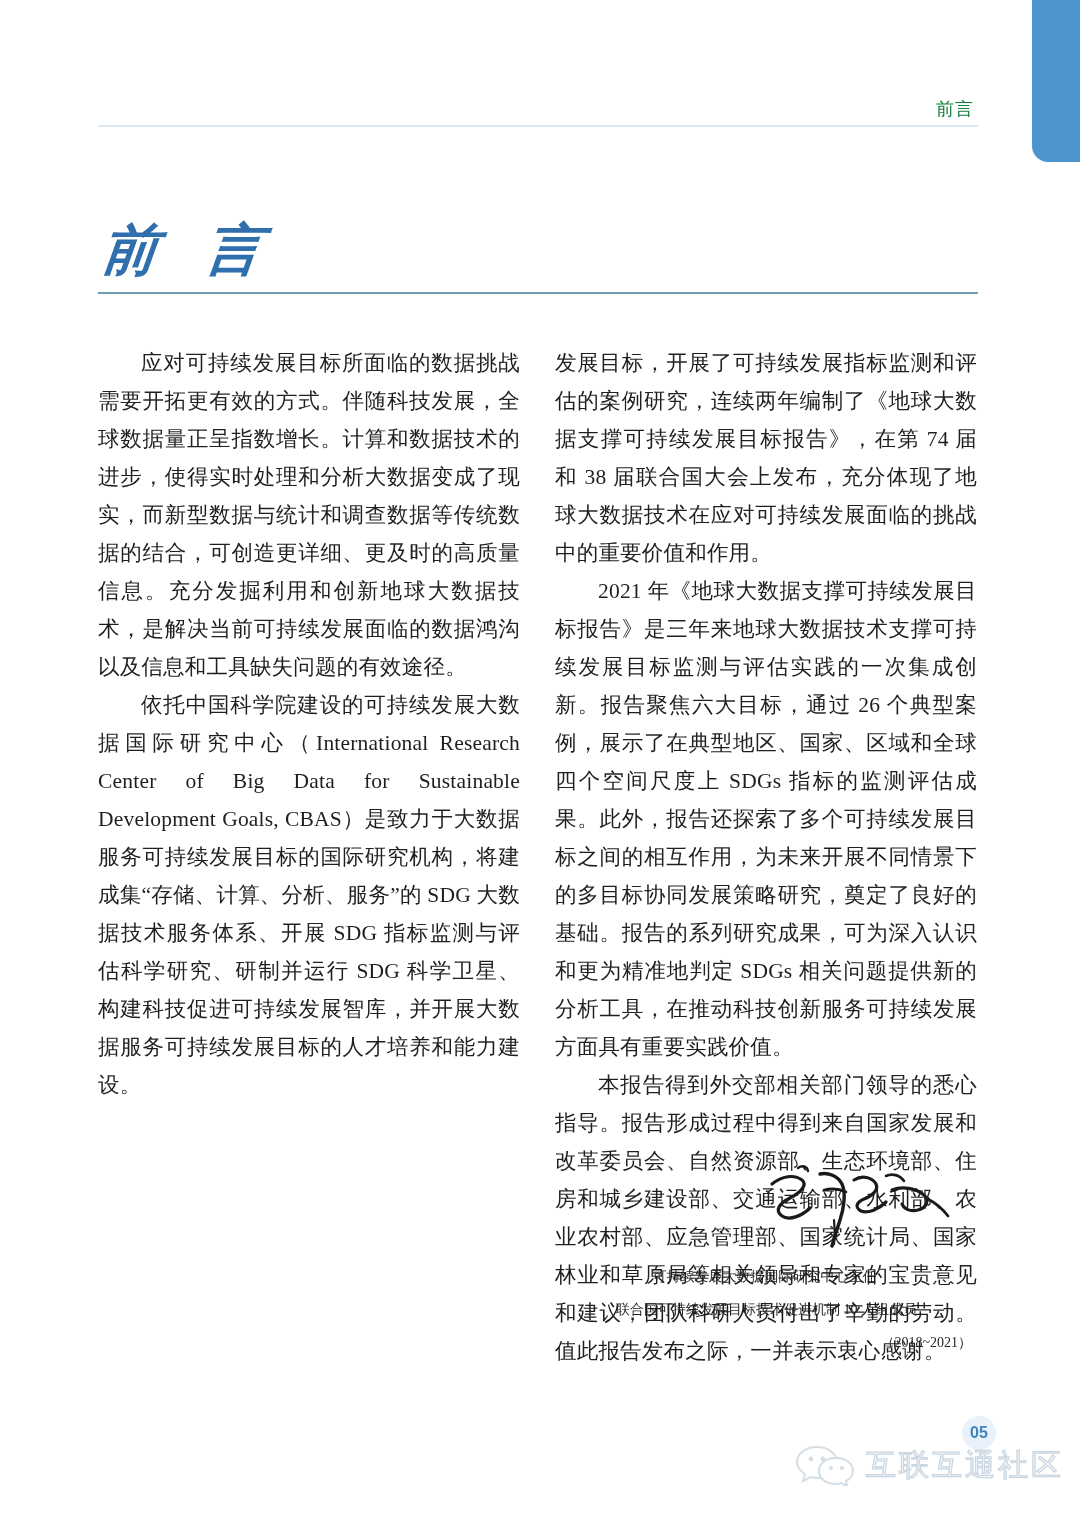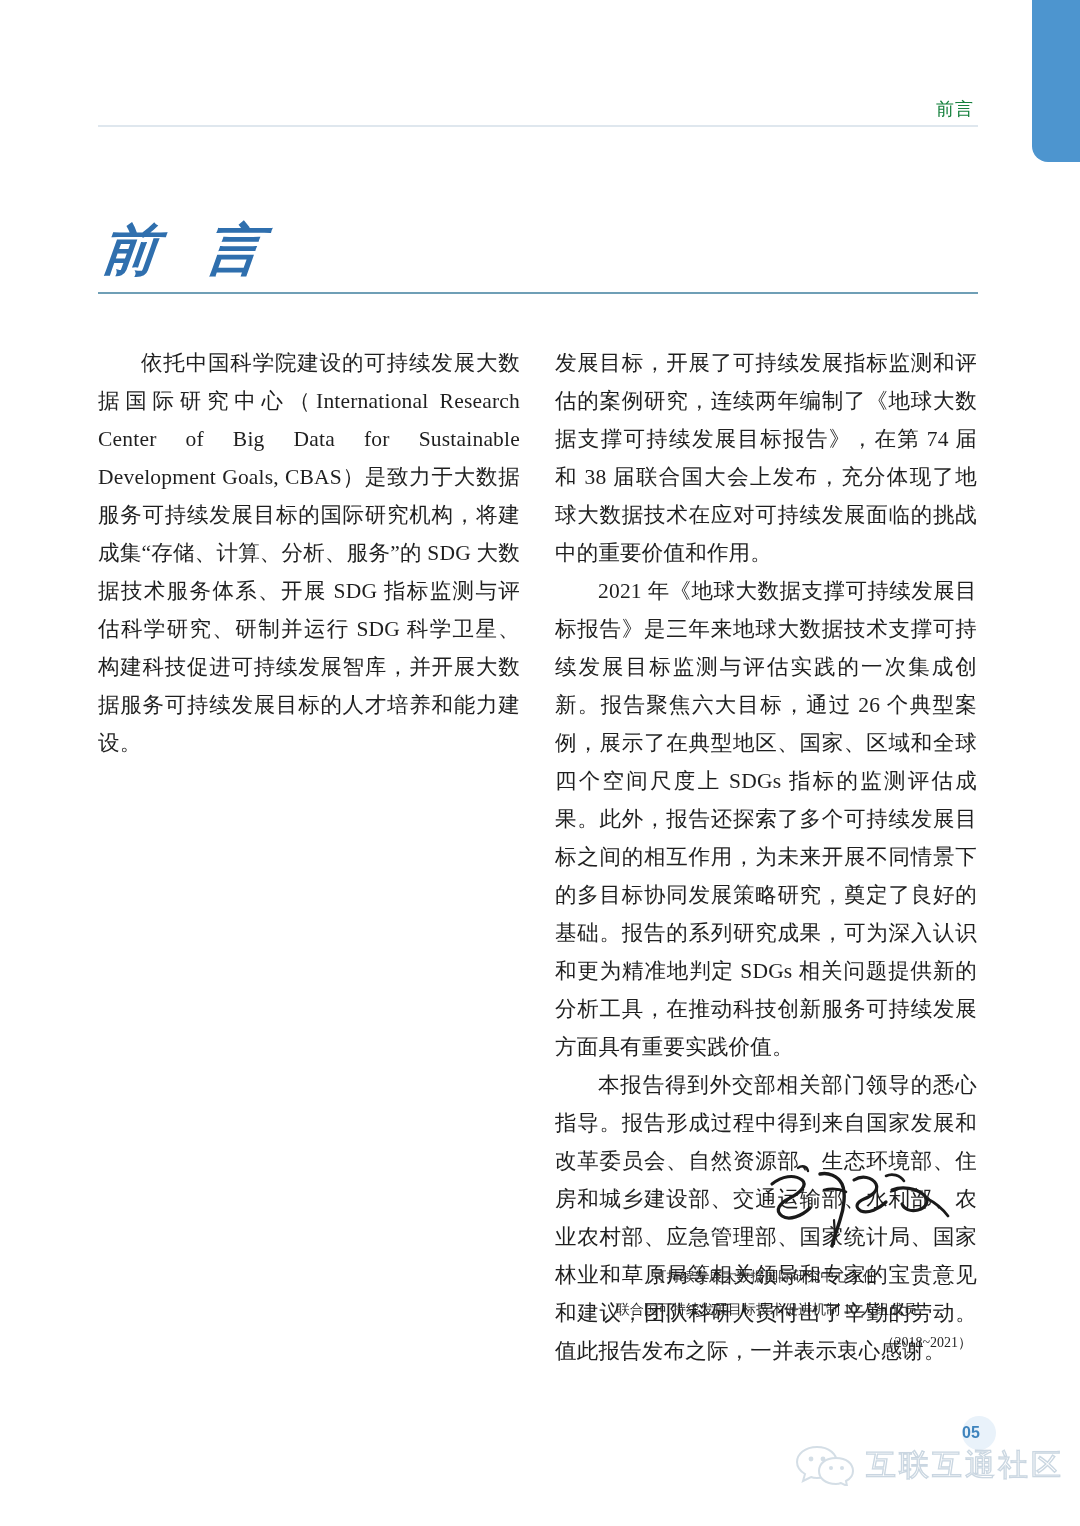--- a/index.html
+++ b/index.html
@@ -151,21 +151,21 @@
     bottom: 50px;
     width: 34px;
     height: 34px;
     border-radius: 50%;
     background: #e9f2fa;
     color: #3f84bd;
     font-family: "Liberation Sans", sans-serif;
     font-size: 16px;
     font-weight: 700;
     line-height: 34px;
-    text-align: left;
+    text-align: center;
   }
   .watermark {
     position: absolute;
     right: 16px;
     bottom: 14px;
     display: flex;
     align-items: flex-end;
     gap: 10px;
     opacity: 0.55;
   }
@@ -193,20 +193,21 @@
     <div class="rh-rule"></div>
   </div>
 
   <div class="title-block">
     <span class="title-cal">前 言</span>
     <div class="title-rule"></div>
   </div>
 
   <div class="columns">
     <div class="col">
+      <p>应对可持续发展目标所面临的数据挑战需要开拓更有效的方式。伴随科技发展，全球数据量正呈指数增长。计算和数据技术的进步，使得实时处理和分析大数据变成了现实，而新型数据与统计和调查数据等传统数据的结合，可创造更详细、更及时的高质量信息。充分发掘利用和创新地球大数据技术，是解决当前可持续发展面临的数据鸿沟以及信息和工具缺失问题的有效途径。</p>
       <p>依托中国科学院建设的可持续发展大数据国际研究中心（International Research Center of Big Data for Sustainable Development Goals, CBAS）是致力于大数据服务可持续发展目标的国际研究机构，将建成集“存储、计算、分析、服务”的 SDG 大数据技术服务体系、开展 SDG 指标监测与评估科学研究、研制并运行 SDG 科学卫星、构建科技促进可持续发展智库，并开展大数据服务可持续发展目标的人才培养和能力建设。</p>
 
     </div>
     <div class="col">
       <p class="nohang">发展目标，开展了可持续发展指标监测和评估的案例研究，连续两年编制了《地球大数据支撑可持续发展目标报告》，在第 74 届和 38 届联合国大会上发布，充分体现了地球大数据技术在应对可持续发展面临的挑战中的重要价值和作用。</p>
       <p>2021 年《地球大数据支撑可持续发展目标报告》是三年来地球大数据技术支撑可持续发展目标监测与评估实践的一次集成创新。报告聚焦六大目标，通过 26 个典型案例，展示了在典型地区、国家、区域和全球四个空间尺度上 SDGs 指标的监测评估成果。此外，报告还探索了多个可持续发展目标之间的相互作用，为未来开展不同情景下的多目标协同发展策略研究，奠定了良好的基础。报告的系列研究成果，可为深入认识和更为精准地判定 SDGs 相关问题提供新的分析工具，在推动科技创新服务可持续发展方面具有重要实践价值。</p>
       <p>本报告得到外交部相关部门领导的悉心指导。报告形成过程中得到来自国家发展和改革委员会、自然资源部、生态环境部、住房和城乡建设部、交通运输部、水利部、农业农村部、应急管理部、国家统计局、国家林业和草原局等相关领导和专家的宝贵意见和建议，团队科研人员付出了辛勤的劳动。值此报告发布之际，一并表示衷心感谢。</p>
     </div>
   </div>
 

